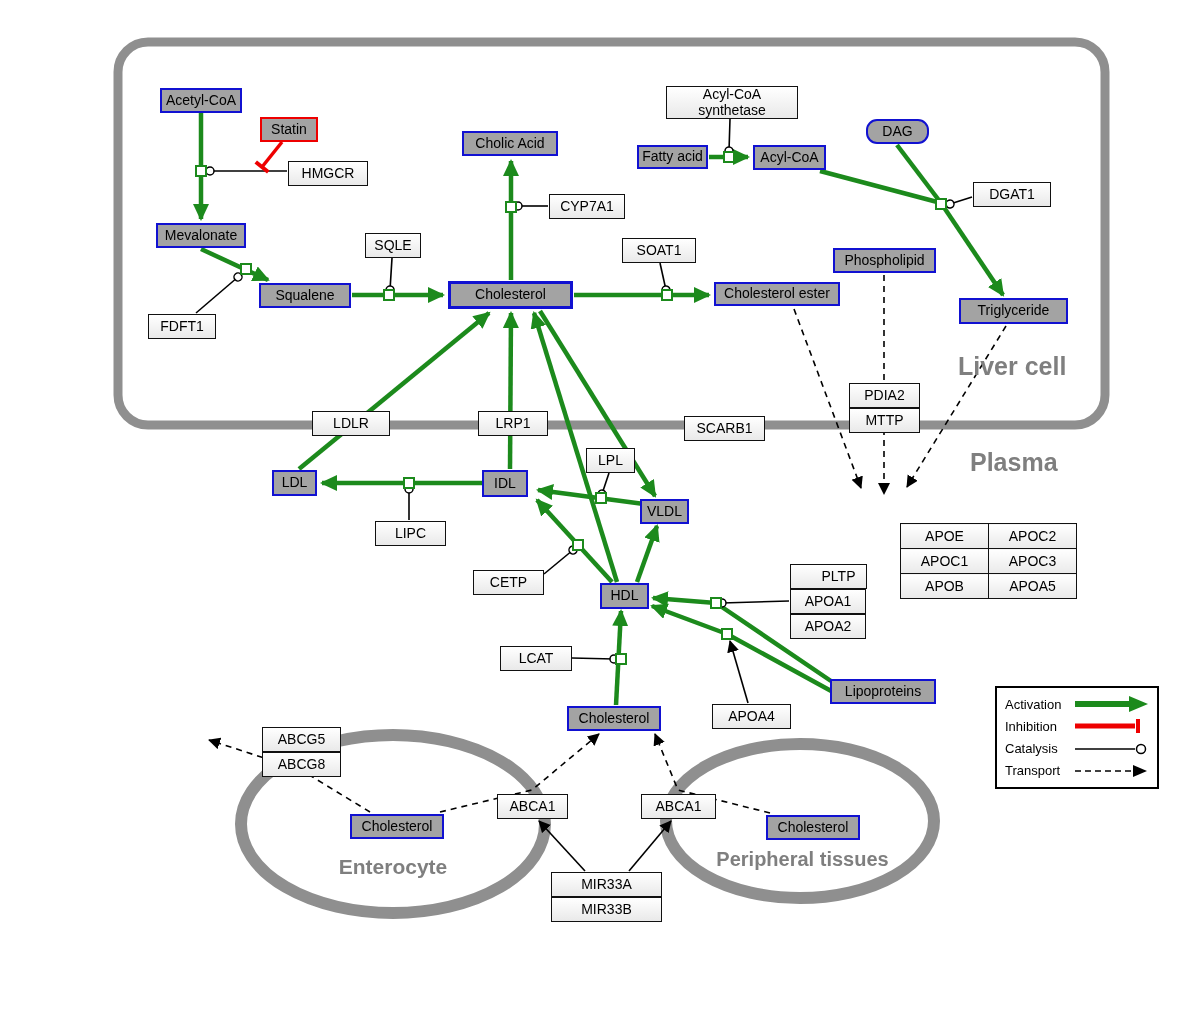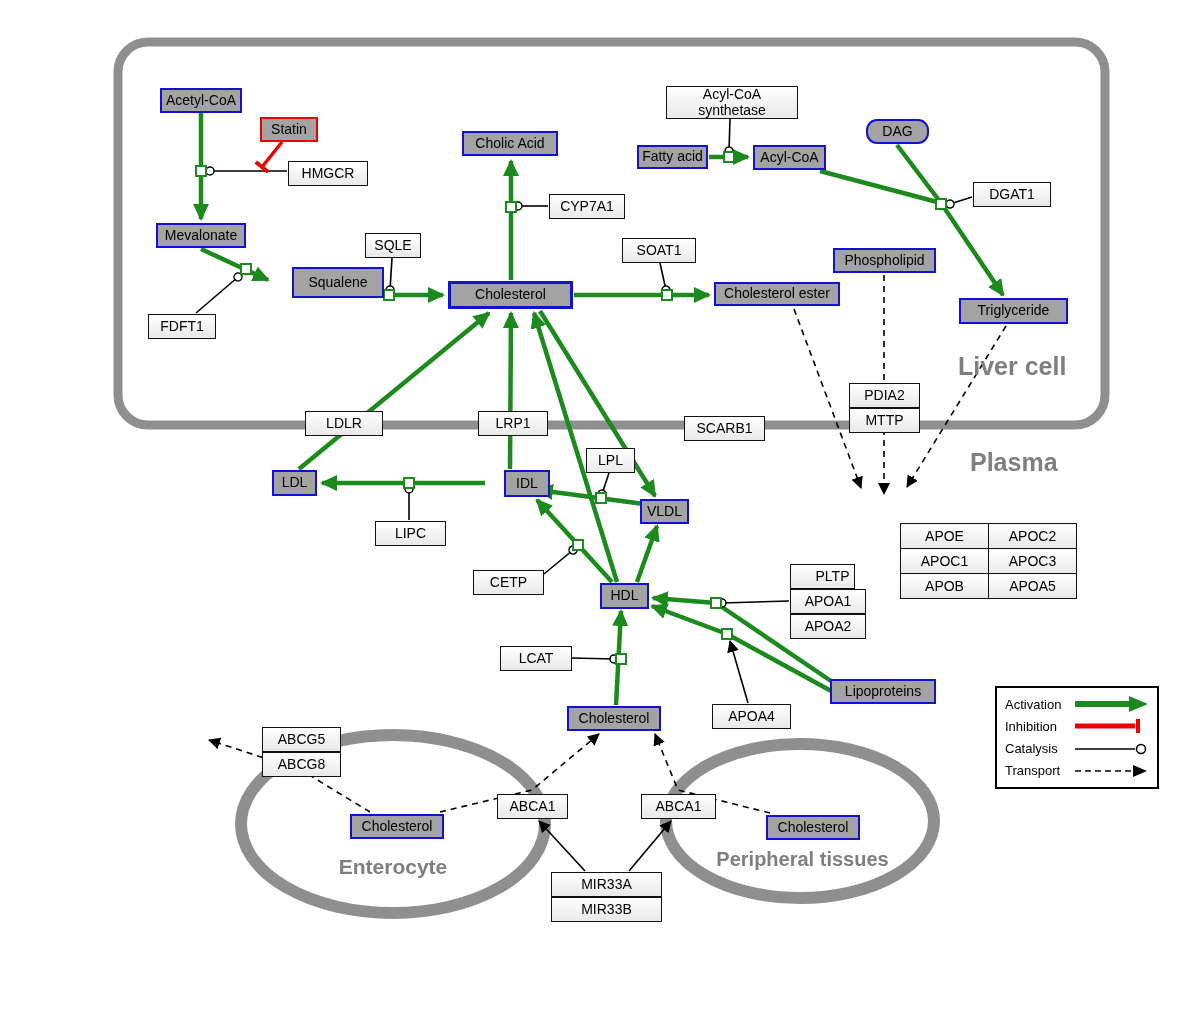--- a/index.html
+++ b/index.html
@@ -159,21 +159,21 @@
     </div>
     <div class="node protein" style="left: 288px; top: 161px; width: 80px; height: 25px;">
       <div>HMGCR</div>
     </div>
     <div class="node metabolite" style="left: 156px; top: 223px; width: 90px; height: 25px;">
       <div>Mevalonate</div>
     </div>
     <div class="node protein" style="left: 148px; top: 314px; width: 68px; height: 25px;">
       <div>FDFT1</div>
     </div>
-    <div class="node metabolite" style="left: 259px; top: 267px; width: 92px; height: 31px; margin-left: 33px;">
+    <div class="node metabolite" style="left: 259px; top: 283px; width: 92px; height: 25px;">
       <div>Squalene</div>
     </div>
     <div class="node protein" style="left: 365px; top: 233px; width: 56px; height: 25px;">
       <div>SQLE</div>
     </div>
     <div class="node metabolite" style="left: 448px; top: 281px; width: 125px; height: 28px; border-width: 3px;">
       <div>Cholesterol</div>
     </div>
     <div class="node metabolite" style="left: 462px; top: 131px; width: 96px; height: 25px;">
       <div>Cholic Acid</div>
@@ -208,54 +208,54 @@
     </div>
     <div class="node metabolite" style="left: 959px; top: 298px; width: 109px; height: 26px;">
       <div>Triglyceride</div>
     </div>
     <div class="node protein" style="left: 849px; top: 383px; width: 71px; height: 25px;">
       <div>PDIA2</div>
     </div>
     <div class="node protein" style="left: 849px; top: 408px; width: 71px; height: 25px;">
       <div>MTTP</div>
     </div>
-    <div class="node protein" style="left: 305px; top: 411px; width: 78px; height: 25px;">
+    <div class="node protein" style="left: 312px; top: 411px; width: 78px; height: 25px;">
       <div>LDLR</div>
     </div>
     <div class="node protein" style="left: 478px; top: 411px; width: 70px; height: 25px;">
       <div>LRP1</div>
     </div>
     <div class="node protein" style="left: 684px; top: 416px; width: 81px; height: 25px;">
       <div>SCARB1</div>
     </div>
     <div class="node metabolite" style="left: 272px; top: 470px; width: 45px; height: 26px;">
       <div>LDL</div>
     </div>
-    <div class="node metabolite" style="left: 504px; top: 470px; width: 46px; height: 27px;">
+    <div class="node metabolite" style="left: 482px; top: 470px; width: 46px; height: 27px;">
       <div>IDL</div>
     </div>
     <div class="node protein" style="left: 586px; top: 448px; width: 49px; height: 25px;">
       <div>LPL</div>
     </div>
     <div class="node metabolite" style="left: 640px; top: 499px; width: 49px; height: 25px;">
       <div>VLDL</div>
     </div>
     <div class="node protein" style="left: 375px; top: 521px; width: 71px; height: 25px;">
       <div>LIPC</div>
     </div>
     <div class="node protein" style="left: 473px; top: 570px; width: 71px; height: 25px;">
       <div>CETP</div>
     </div>
     <div class="node metabolite" style="left: 600px; top: 583px; width: 49px; height: 26px;">
       <div>HDL</div>
     </div>
     <div class="node protein" style="left: 500px; top: 646px; width: 72px; height: 25px;">
       <div>LCAT</div>
     </div>
-    <div class="node protein" style="left: 790px; top: 564px; width: 65px; height: 25px; padding-left: 20px;">
+    <div class="node protein" style="left: 790px; top: 564px; width: 77px; height: 25px; padding-left: 20px;">
       <div>PLTP</div>
     </div>
     <div class="node protein" style="left: 790px; top: 589px; width: 76px; height: 25px;">
       <div>APOA1</div>
     </div>
     <div class="node protein" style="left: 790px; top: 614px; width: 76px; height: 25px;">
       <div>APOA2</div>
     </div>
     <div class="node protein" style="left: 712px; top: 704px; width: 79px; height: 25px;">
       <div>APOA4</div>

